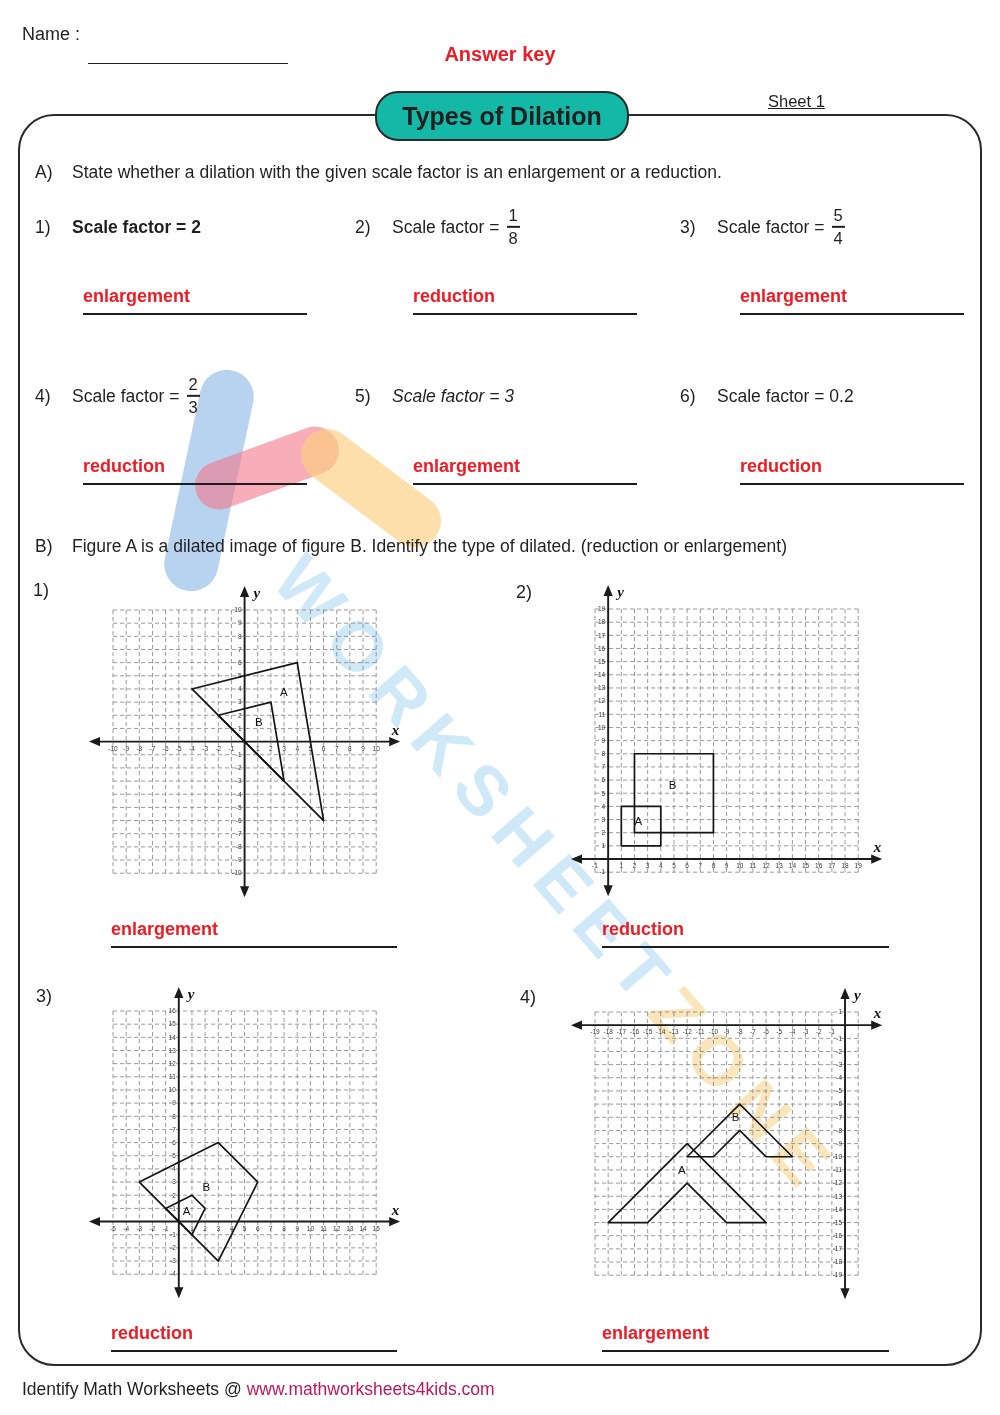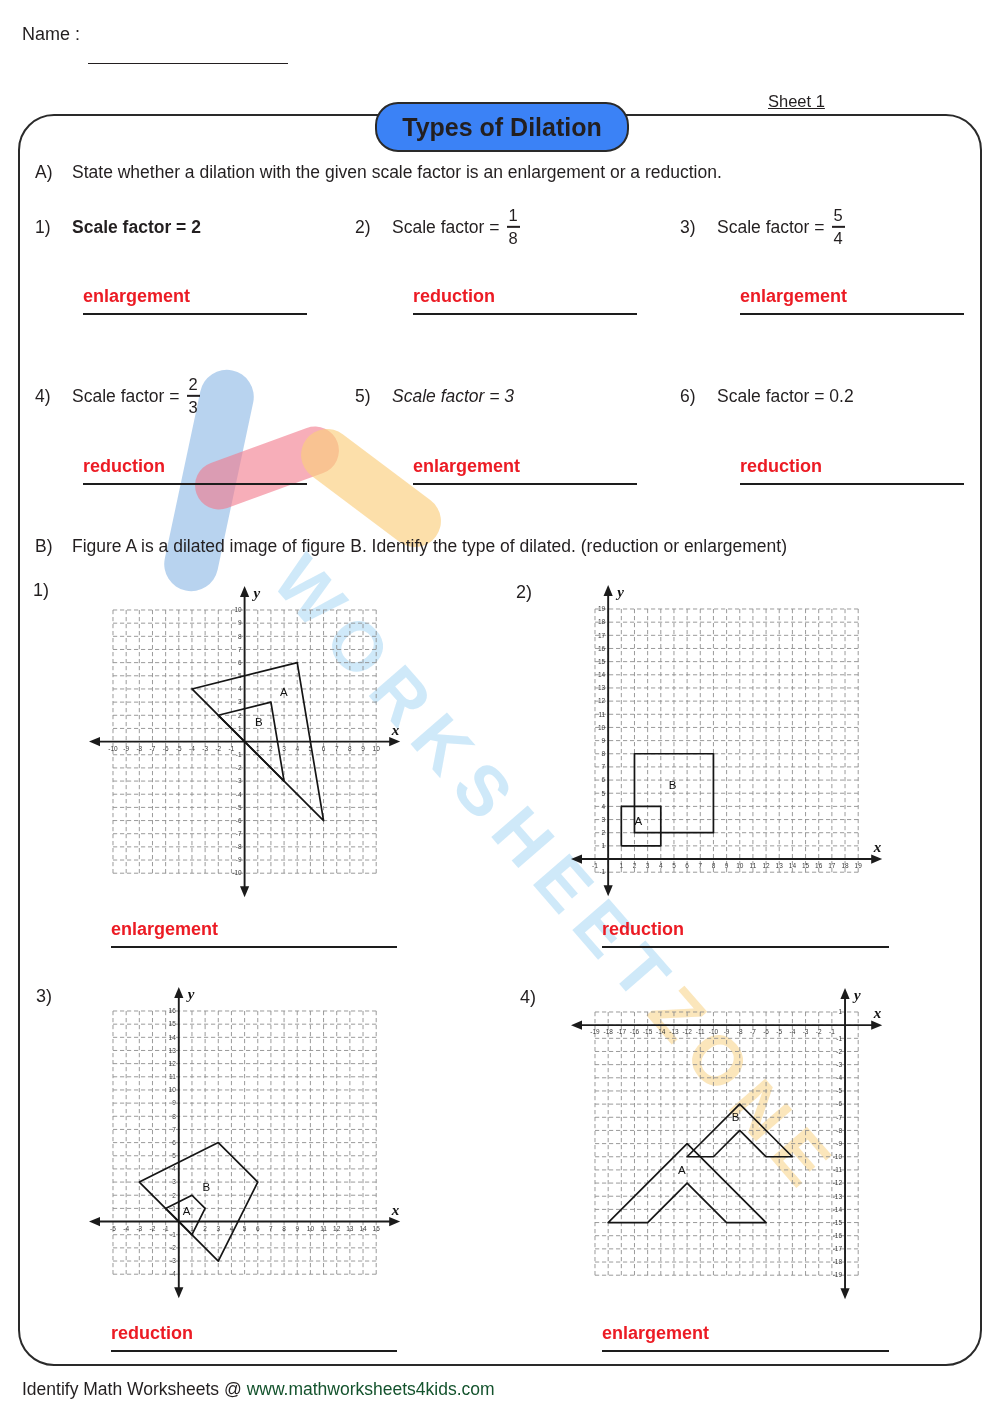--- a/index.html
+++ b/index.html
@@ -12,21 +12,21 @@
 
   
   .name-label{left:22px;top:24px;font-size:18px;}
   .name-line{left:88px;top:63px;width:200px;border-top:1.7px solid #231f20;}
   .answer-key{left:0;top:43px;width:1000px;text-align:center;font-size:20px;font-weight:bold;}
   .sheet{left:768px;top:92px;font-size:16.5px;text-decoration:underline;}
 
   
   .frame{left:18px;top:114px;width:960px;height:1248px;border:2.6px solid #2a2a2a;border-radius:36px;}
   .title-box{
-    left:375px;top:102px;width:250px;height:46px;background:#3b82f6;border:2.6px solid #2a2a2a;
+    left:375px;top:91px;width:250px;height:46px;background:#14b8a6;border:2.6px solid #2a2a2a;
     border-radius:23px;display:flex;align-items:center;justify-content:center;
     font-size:25px;font-weight:bold;z-index:2;
   }
 
   
   .sec-head{font-size:17.5px;}
   .h-num{position:absolute;left:35px;}
   .h-txt{position:absolute;left:72px;}
 
   
@@ -68,20 +68,21 @@
   <div class="abs z0 stroke" style="left: 182px; top: 368px; width: 54px; height: 225px; transform: rotate(12deg); background: rgba(125, 175, 226, 0.55);"></div>
   <div class="abs z0 stroke" style="left: 192px; top: 444px; width: 150px; height: 48px; transform: rotate(-20deg); background: rgba(242, 120, 138, 0.6);"></div>
   <div class="abs z0 stroke" style="left: 290px; top: 462px; width: 162px; height: 52px; transform: rotate(37deg); background: rgba(250, 206, 125, 0.65);"></div>
 
   <div class="abs z0 wm">
     <span id="wm1" style="color: rgba(141, 203, 240, 0.42);">WORKSHEET</span><span id="wm2" style="color: rgba(248, 205, 120, 0.5);">ZONE</span>
   </div>
 
   <div class="abs z1 name-label">Name :</div>
   <div class="abs z1 name-line"></div>
+  <div class="abs z1 answer-key red">Answer key</div>
   <div class="abs z1 sheet">Sheet 1</div>
 
   <div class="abs z1 frame"></div>
   <div class="abs title-box">Types of Dilation</div>
 
   <div class="abs z1 sec-head" style="top:162px;width:100%;">
     <span class="h-num">A)</span>
     <span class="h-txt">State whether a dilation with the given scale factor is an enlargement or a reduction.</span>
   </div>
   <div class="abs z1" id="aproblems">
@@ -559,16 +560,16 @@
     <span class="red">reduction</span>
   </div>
   <div class="abs z1 ans" style="left:111px;top:1323px;width:286px;">
     <span class="red">reduction</span>
   </div>
   <div class="abs z1 ans" style="left:602px;top:1323px;width:287px;">
     <span class="red">enlargement</span>
   </div>
 
   <div class="abs z1 footer">
-    <span>Identify Math Worksheets @ </span><a href="#" id="flink" style="color: #14532d;">www.mathworksheets4kids.com</a>
+    <span>Identify Math Worksheets @ </span><a href="#" id="flink" style="color: #be185d;">www.mathworksheets4kids.com</a>
   </div>
 
 </div>
 
 </body></html>

